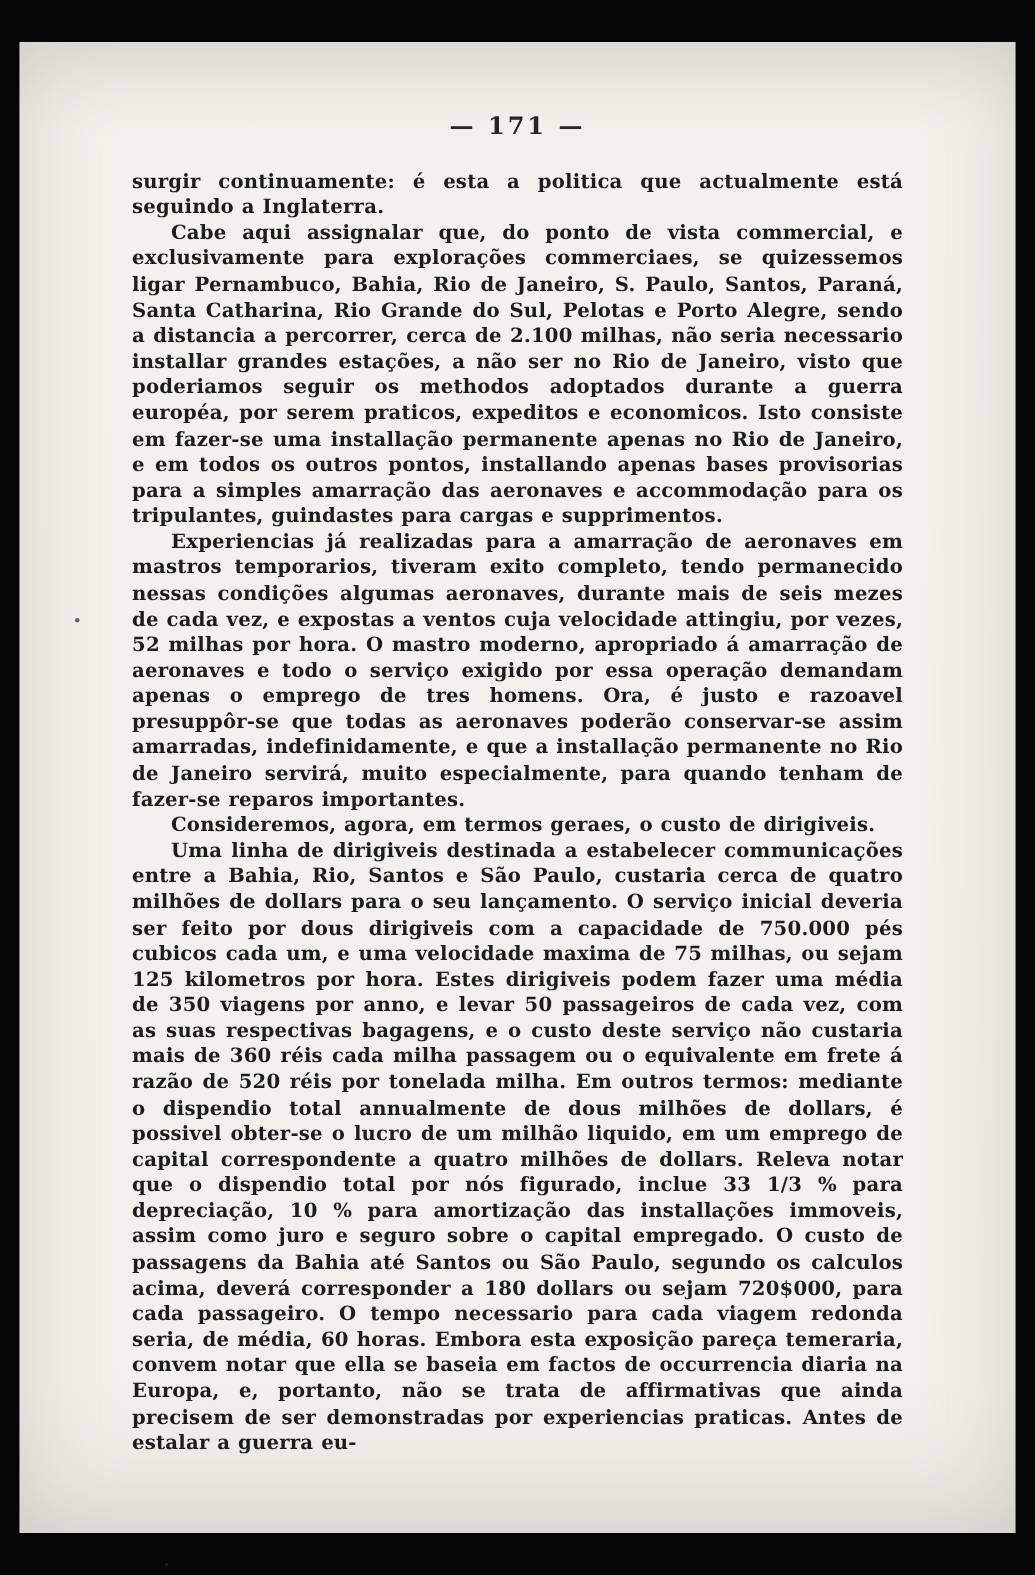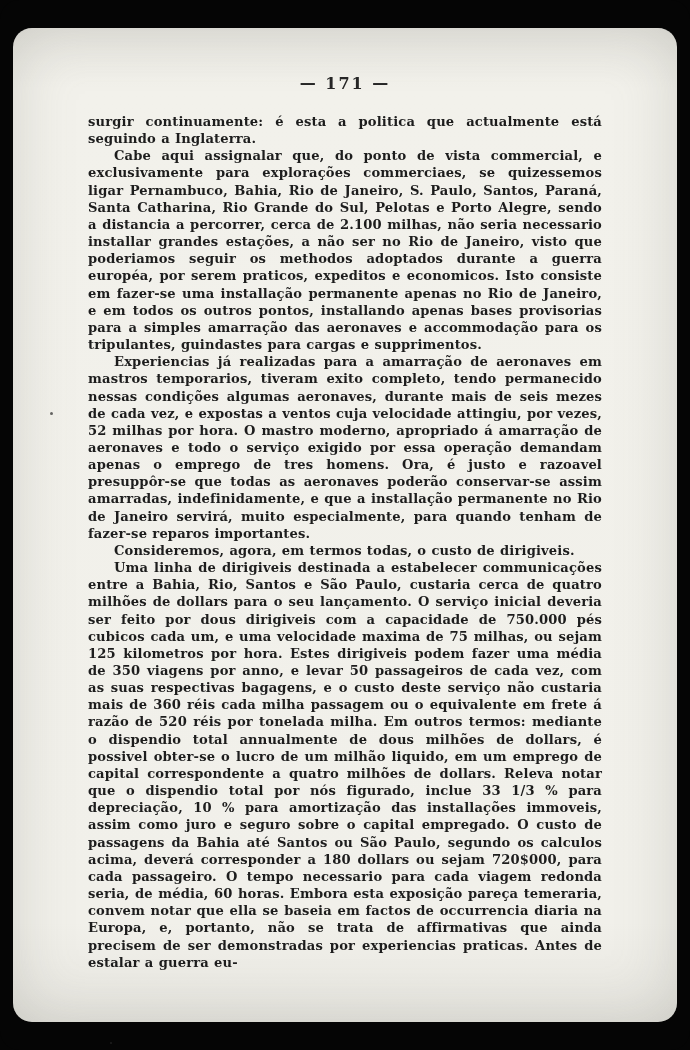--- a/index.html
+++ b/index.html
@@ -1,15 +1,15 @@
 <!DOCTYPE html>
 <html lang="pt"><head>
 <meta charset="utf-8">
 <style>
-  * { margin: 0; padding: 0; box-sizing: border-box; border-radius: 19px; }
+  * { margin: 0; padding: 0; box-sizing: border-box; }
   html, body { width: 690px; height: 1050px; }
   body {
     background: #050505;
     font-family: "DejaVu Serif", "Liberation Serif", serif;
     position: relative;
     overflow: hidden;
   }
   .scan-bg {
     position: absolute;
     inset: 0;
@@ -59,19 +59,19 @@
 </head>
 <body>
 
 <div class="scan-bg">
   <div class="page">
     <div class="page-number">— 171 —</div>
     <div class="text-block">
       <p class="para first">surgir continuamente: é esta a politica que actualmente está seguindo a Inglaterra.</p>
       <p class="para">Cabe aqui assignalar que, do ponto de vista commercial, e exclusivamente para explorações commerciaes, se quizessemos ligar Pernambuco, Bahia, Rio de Janeiro, S. Paulo, Santos, Paraná, Santa Catharina, Rio Grande do Sul, Pelotas e Porto Alegre, sendo a distancia a percorrer, cerca de 2.100 milhas, não seria necessario installar grandes estações, a não ser no Rio de Janeiro, visto que poderiamos seguir os methodos adoptados durante a guerra européa, por serem praticos, expeditos e economicos. Isto consiste em fazer-se uma installação permanente apenas no Rio de Janeiro, e em todos os outros pontos, installando apenas bases provisorias para a simples amarração das aeronaves e accommodação para os tripulantes, guindastes para cargas e supprimentos.</p>
       <p class="para">Experiencias já realizadas para a amarração de aeronaves em mastros temporarios, tiveram exito completo, tendo permanecido nessas condições algumas aeronaves, durante mais de seis mezes de cada vez, e expostas a ventos cuja velocidade attingiu, por vezes, 52 milhas por hora. O mastro moderno, apropriado á amarração de aeronaves e todo o serviço exigido por essa operação demandam apenas o emprego de tres homens. Ora, é justo e razoavel presuppôr-se que todas as aeronaves poderão conservar-se assim amarradas, indefinidamente, e que a installação permanente no Rio de Janeiro servirá, muito especialmente, para quando tenham de fazer-se reparos importantes.</p>
-      <p class="para">Consideremos, agora, em termos todas, o custo de dirigiveis.</p>
+      <p class="para">Consideremos, agora, em termos geraes, o custo de dirigiveis.</p>
       <p class="para">Uma linha de dirigiveis destinada a estabelecer communicações entre a Bahia, Rio, Santos e São Paulo, custaria cerca de quatro milhões de dollars para o seu lançamento. O serviço inicial deveria ser feito por dous dirigiveis com a capacidade de 750.000 pés cubicos cada um, e uma velocidade maxima de 75 milhas, ou sejam 125 kilometros por hora. Estes dirigiveis podem fazer uma média de 350 viagens por anno, e levar 50 passageiros de cada vez, com as suas respectivas bagagens, e o custo deste serviço não custaria mais de 360 réis cada milha passagem ou o equivalente em frete á razão de 520 réis por tonelada milha. Em outros termos: mediante o dispendio total annualmente de dous milhões de dollars, é possivel obter-se o lucro de um milhão liquido, em um emprego de capital correspondente a quatro milhões de dollars. Releva notar que o dispendio total por nós figurado, inclue 33 1/3 % para depreciação, 10 % para amortização das installações immoveis, assim como juro e seguro sobre o capital empregado. O custo de passagens da Bahia até Santos ou São Paulo, segundo os calculos acima, deverá corresponder a 180 dollars ou sejam 720$000, para cada passageiro. O tempo necessario para cada viagem redonda seria, de média, 60 horas. Embora esta exposição pareça temeraria, convem notar que ella se baseia em factos de occurrencia diaria na Europa, e, portanto, não se trata de affirmativas que ainda precisem de ser demonstradas por experiencias praticas. Antes de estalar a guerra eu-</p>
     </div>
     <span class="speck s1"></span>
     <span class="speck s2"></span>
   </div>
 </div>
 
 </body></html>

